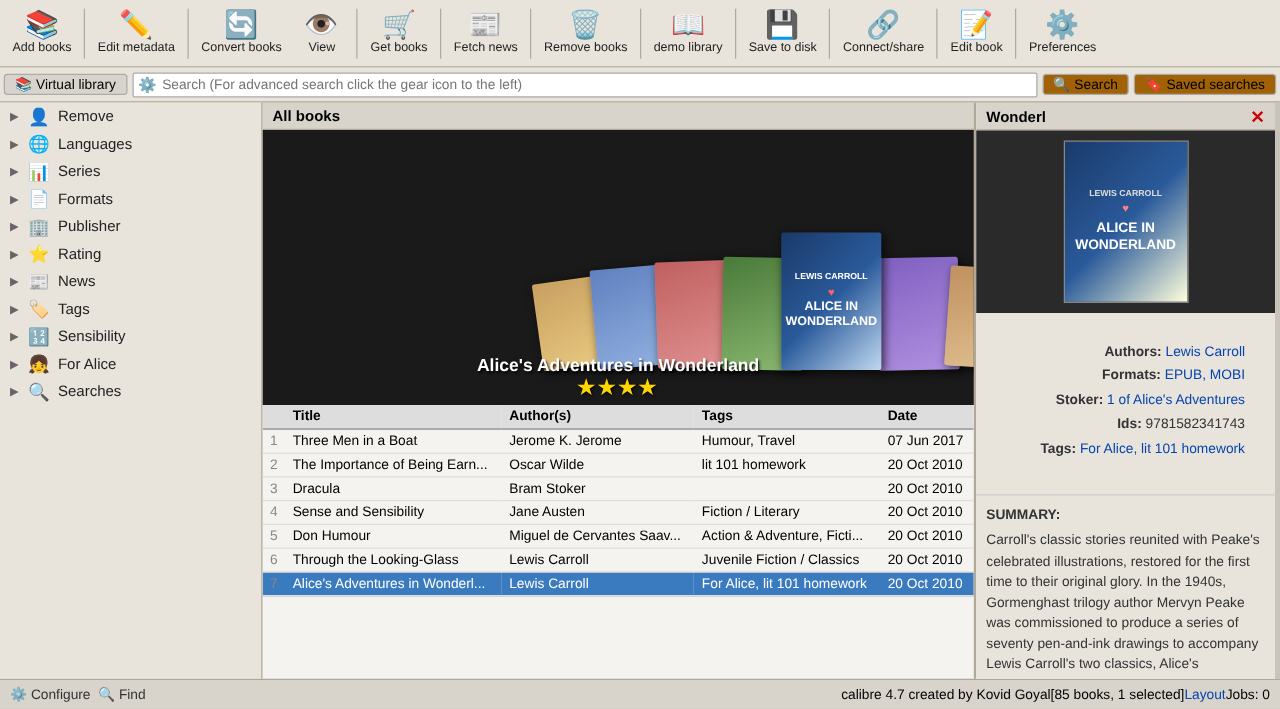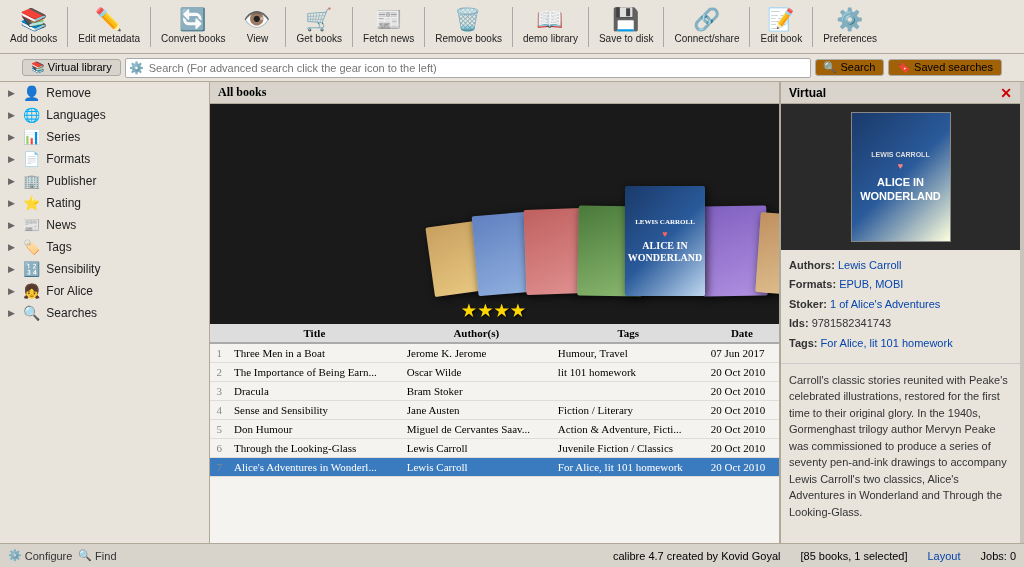--- a/index.html
+++ b/index.html
@@ -14,21 +14,21 @@
       display: flex; flex-direction: column; align-items: center; justify-content: center;
       padding: 2px 6px; cursor: pointer; border: none; background: transparent;
       font-size: 10px; color: #222; min-width: 48px; gap: 2px; border-radius: 3px;
     }
     .toolbar-btn .tb-icon { font-size: 22px; line-height: 1; }
     .toolbar-sep { width: 1px; background: #aaa; height: 40px; margin: 0 2px; }
 
     
     #searchbar {
       display: flex; align-items: center; background: #e8e4dc;
-      border-bottom: 1px solid #b0a898; padding: 2px 22px; height: 28px; gap: 4px;
+      border-bottom: 1px solid #b0a898; padding: 2px 3px; height: 28px; gap: 4px;
     }
     .virtual-lib-btn {
       background: #d8d4cc; border: 1px solid #aaa; border-radius: 3px;
       padding: 1px 8px; font-size: 11px; cursor: pointer; white-space: nowrap;
     }
     .search-input-wrap {
       flex: 1; display: flex; align-items: center; background: white;
       border: 1px solid #aaa; border-radius: 2px; padding: 0 4px; height: 20px;
     }
     .search-input-wrap input {
@@ -85,47 +85,47 @@
       position: absolute; bottom: 4px; width: 100%; text-align: center;
       color: white; font-size: 13px; font-weight: bold; text-shadow: 1px 1px 2px black;
     }
     .cover-stars { font-size: 16px; color: #ffd700; letter-spacing: 2px; }
 
     
     .book-list { flex: 1; overflow-y: auto; background: #f5f3ef; }
     .book-list table { width: 100%; border-collapse: collapse; font-size: 11px; }
     .book-list th {
       background: #ddd; border-bottom: 2px solid #aaa; padding: 3px 6px;
-      text-align: center; font-size: 11px; font-weight: bold; position: sticky; top: 0; cursor: pointer;
+      text-align: left; font-size: 11px; font-weight: bold; position: sticky; top: 0; cursor: pointer;
     }
     .book-list td { padding: 3px 6px; border-bottom: 1px solid #e0ddd8; }
     .book-list tr.selected { background: #3a7abf; color: white; }
     .row-num { color: #888; text-align: right; width: 18px; }
 
     
     #detail-panel {
       width: 240px; background: #e8e4dc; border-left: 1px solid #b0a898;
       overflow-y: auto; flex-shrink: 0; font-size: 11px; padding: 0;
     }
     .detail-cover { width: 100%; text-align: center; padding: 8px; background: #2a2a2a; }
-    .detail-meta { padding: 8px; }
+    .detail-meta { padding: 24px; text-align: right; }
     .detail-row { margin-bottom: 4px; line-height: 1.4; }
     .detail-label { font-weight: bold; color: #333; }
     .detail-value { color: #333; }
     .detail-link { color: #0645ad; cursor: pointer; }
     .detail-summary { padding: 8px; border-top: 1px solid #ccc; font-size: 11px; line-height: 1.5; color: #333; }
     .summary-label { font-weight: bold; display: block; margin-bottom: 4px; }
 
     
     #statusbar {
       display: flex; align-items: center; background: #d8d4cc; border-top: 1px solid #b0a898;
       padding: 2px 8px; height: 24px; font-size: 11px; gap: 8px;
     }
     .status-left { flex: 1; display: flex; align-items: center; gap: 6px; }
-    .status-right { display: flex; align-items: center; gap: 20px; }
+    .status-right { display: flex; align-items: center; gap: 0; }
     .configure-btn, .find-btn {
       display: flex; align-items: center; gap: 3px; cursor: pointer;
       color: #333; font-size: 11px;
     }
 
     
     ::-webkit-scrollbar { width: 8px; height: 8px; }
     ::-webkit-scrollbar-track { background: #ddd; }
     ::-webkit-scrollbar-thumb { background: #aaa; border-radius: 3px; }
 
@@ -289,21 +289,21 @@
     <div class="sidebar-item">
       <span class="sidebar-expand">▶</span>
       <span class="si-icon">🔍</span>
       <span>Searches</span>
     </div>
   </div>
 
   <div id="content">
     <div id="book-panels">
 
-      <div class="book-panel" style="max-width: 570px; font-family: Liberation Serif, serif;">
+      <div class="book-panel" style="max-width: 570px;">
         <div class="panel-header">
           <span>All books</span>
         </div>
 
         <div class="cover-area">
           <div class="cover-carousel">
             <div class="cover-book cbook1" style="left: 220px; bottom: 30px; transform: rotate(-8deg);"></div>
             <div class="cover-book cbook2" style="left: 265px; bottom: 30px; transform: rotate(-5deg);"></div>
             <div class="cover-book cbook3" style="left: 315px; bottom: 30px; transform: rotate(-2deg);"></div>
             <div class="cover-book cbook4" style="left: 368px; bottom: 28px; transform: rotate(1deg);"></div>
@@ -311,20 +311,21 @@
               <div style="font-size:7px; font-weight:bold;">LEWIS CARROLL</div>
               <div style="font-size:9px; font-weight:bold; margin-top:2px; color:#ff6060;">♥</div>
               <div style="font-size:10px; font-weight:bold;">ALICE IN</div>
               <div style="font-size:10px; font-weight:bold;">WONDERLAND</div>
             </div>
             <div class="cover-book cbook5" style="left: 492px; bottom: 28px; transform: rotate(-1deg);"></div>
             <div class="cover-book cbook6" style="left: 548px; bottom: 30px; transform: rotate(4deg);"></div>
 
           </div>
           <div class="cover-title-area">
+            <div style="font-size:14px;">Alice's Adventures in Wonderland</div>
             <div class="cover-stars">★★★★</div>
           </div>
         </div>
 
         <div class="book-list">
           <table>
             <thead>
               <tr>
                 <th></th>
                 <th>Title</th>
@@ -383,21 +384,21 @@
     <td>For Alice, lit 101 homework</td>
     <td style="white-space:nowrap;">20 Oct 2010</td>
   </tr>
               </tbody>
           </table>
         </div>
       </div>
 
       <div id="detail-panel">
         <div class="panel-header">
-          <span>Virtual</span>
+          <span>Wonderl</span>
           <span class="panel-close">✕</span>
         </div>
         <div class="detail-cover">
           <div class="hw-cover">
             <div style="font-size:7px; font-weight:bold; color:#ddd;">LEWIS CARROLL</div>
             <div style="font-size:9px; color:#ff8080; margin:2px 0;">♥</div>
             <div style="font-size:11px; font-weight:bold;">ALICE IN</div>
             <div style="font-size:11px; font-weight:bold;">WONDERLAND</div>
           </div>
         </div>
@@ -417,20 +418,21 @@
           <div class="detail-row">
             <span class="detail-label">Ids:</span>
             <span class="detail-value">9781582341743</span>
           </div>
           <div class="detail-row">
             <span class="detail-label">Tags:</span>
             <span class="detail-link">For Alice, lit 101 homework</span>
           </div>
         </div>
         <div class="detail-summary">
+          <span class="summary-label">SUMMARY:</span>
           <span>Carroll's classic stories reunited with Peake's celebrated illustrations, restored for the first time to their original glory. In the 1940s, Gormenghast trilogy author Mervyn Peake was commissioned to produce a series of seventy pen-and-ink drawings to accompany Lewis Carroll's two classics, Alice's Adventures in Wonderland and Through the Looking-Glass.</span>
         </div>
       </div>
 
     </div>
   </div>
 </div>
 
 <div id="statusbar">
   <div class="status-left">

